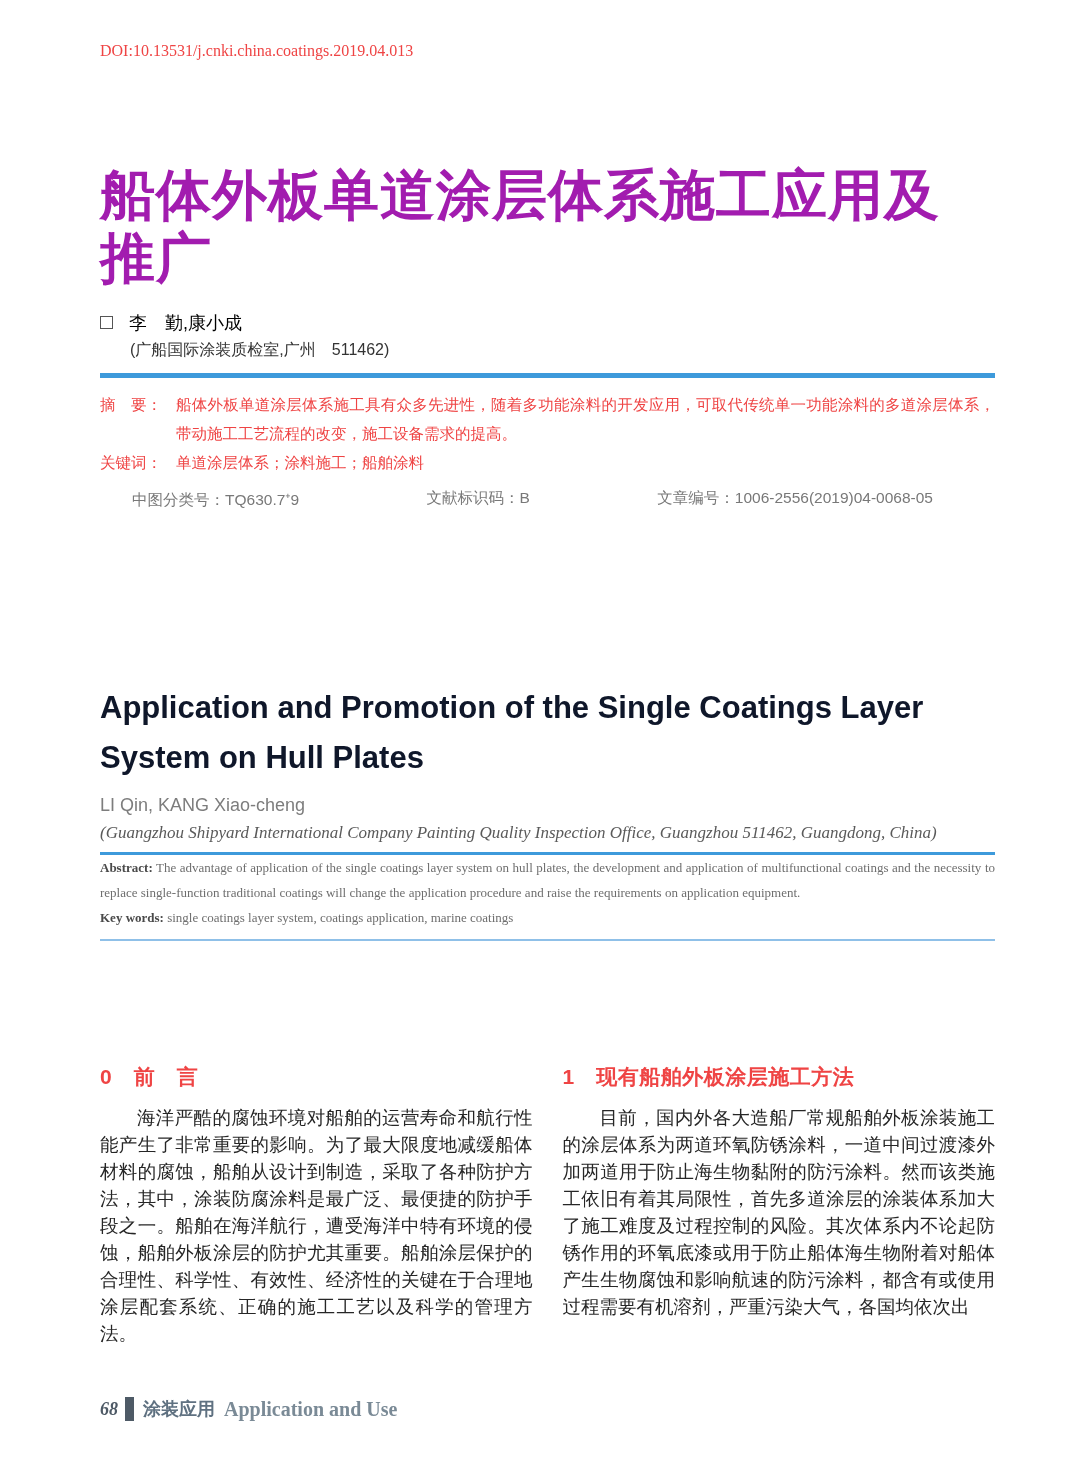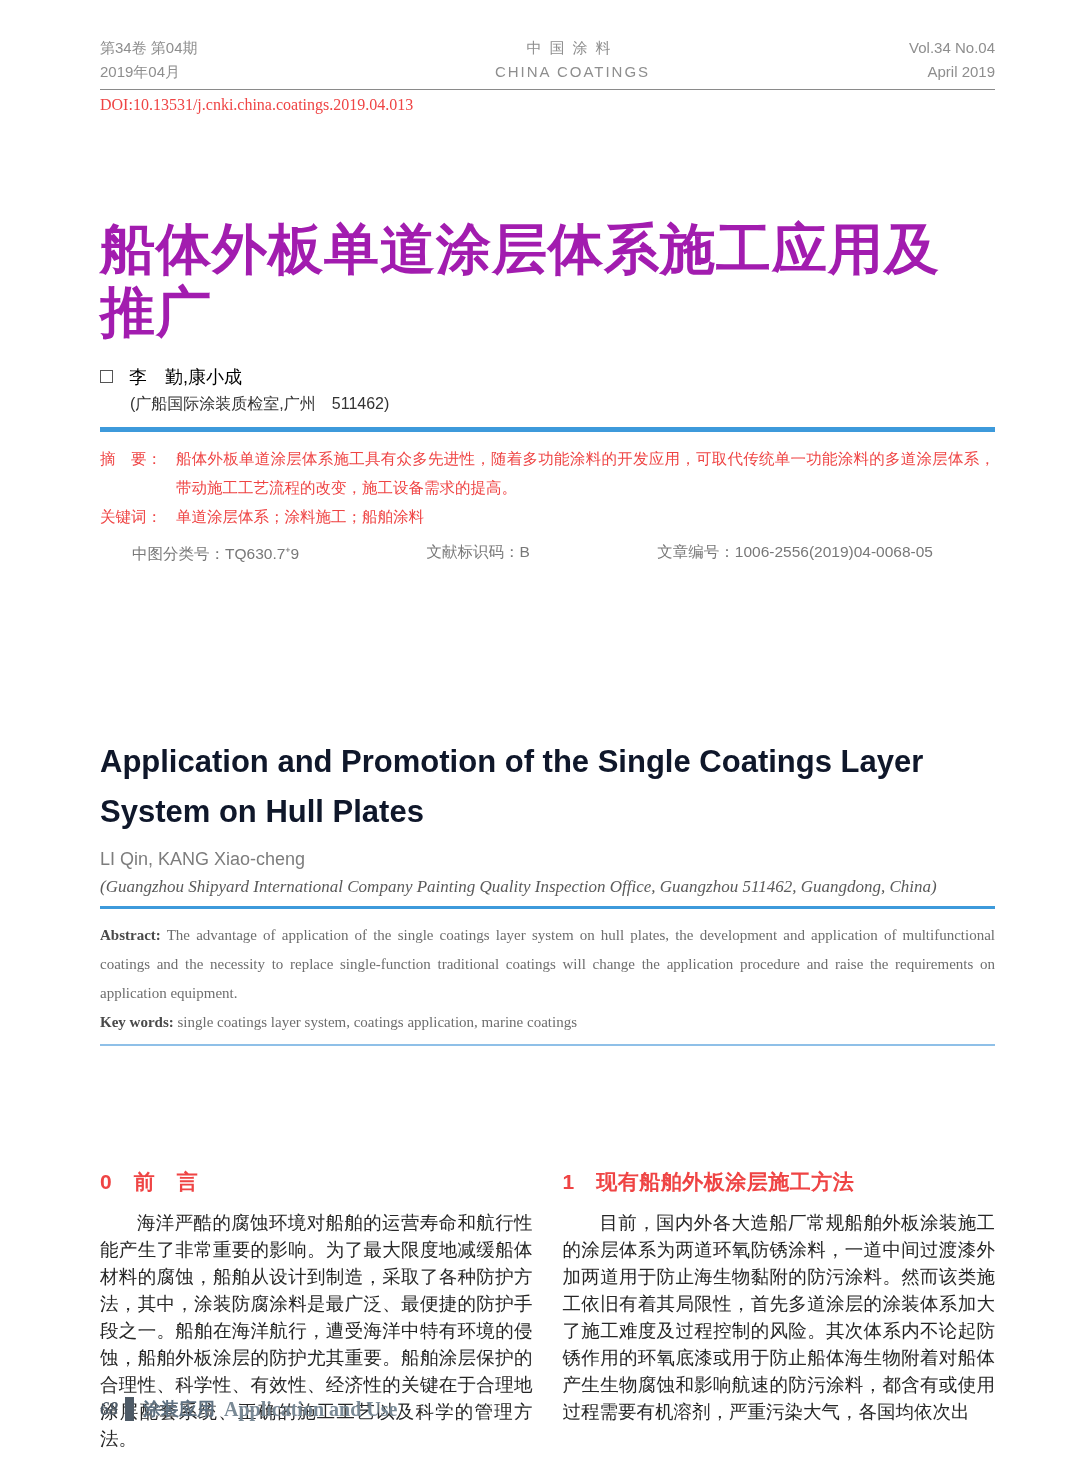--- a/index.html
+++ b/index.html
@@ -65,22 +65,22 @@
   }
   .authors-en { margin-top:12px; font-size:18px; color:#7d7d7d; }
   .affil-en {
     margin-top:7px; font-family:"Liberation Serif", serif;
     font-style:italic; font-size:17px; color:#5a5a5a;
   }
   .rule-mid { height:3px; background:#3d9adb; margin-top:9px; }
 
   
   .abs-en {
-    margin-top:12px; font-family:"Liberation Serif", serif;
-    font-size:15px; color:#6e6e6e; line-height:1.92; text-align:justify;
+    margin-top:1px; font-family:"Liberation Serif", serif;
+    font-size:13px; color:#6e6e6e; line-height:1.92; text-align:justify;
   }
   .abs-en b { color:#4a4a4a; }
   .rule-thin { height:2px; background:#8fc0e8; margin-top:8px; }
 
   
   .columns { display:flex; gap:30px; margin-top:122px; }
   .col { flex:1; }
   .sec-heading {
     color:#ef4444; font-weight:bold; font-size:21px;
     margin-bottom:13px; letter-spacing:0.5px;
@@ -108,34 +108,20 @@
     font-family:"Liberation Serif", serif; font-weight:bold;
     font-size:20px; color:#7a8a96; margin-left:9px;
   }
 </style>
 </head>
 <body>
 
 <div class="page">
   <div class="content">
 
-    <div class="jheader">
-      <div class="left">
-        <div>第34卷 第04期</div>
-        <div>2019年04月</div>
-      </div>
-      <div class="center">
-        <div class="cn">中国涂料</div>
-        <div>CHINA COATINGS</div>
-      </div>
-      <div class="right">
-        <div>Vol.34 No.04</div>
-        <div>April 2019</div>
-      </div>
-    </div>
     <div class="doi">DOI:10.13531/j.cnki.china.coatings.2019.04.013</div>
 
     <h1 class="title-cn">船体外板单道涂层体系施工应用及推广</h1>
     <div class="authors-row">
       <span class="author-marker"></span>
       <span>李　勤,康小成</span>
     </div>
     <div class="affil-cn">(广船国际涂装质检室,广州　511462)</div>
     <div class="rule-thick"></div>
 

